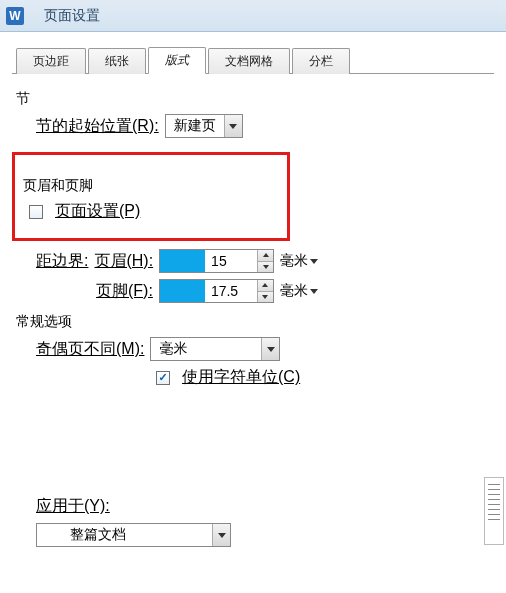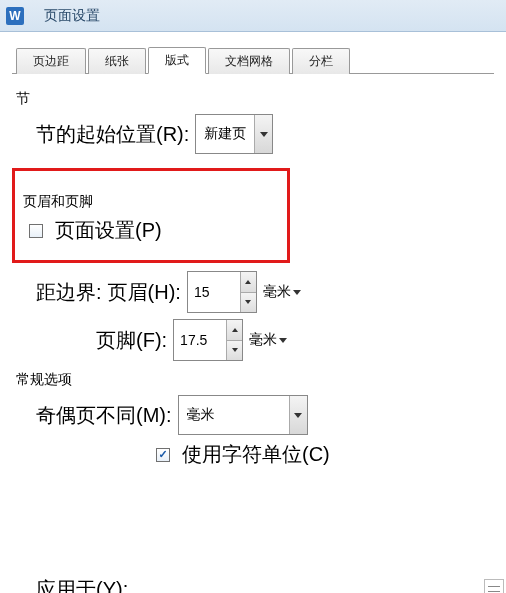--- a/index.html
+++ b/index.html
@@ -51,20 +51,21 @@
     font-size: 12px;
     color: #222;
     position: relative;
     top: 1px;
     border-radius: 2px 2px 0 0;
   }
   .tab.active {
     background: #fff;
     border-bottom: 1px solid #fff;
     z-index: 2;
+    font-style: italic;
   }
   .body-area {
     padding: 8px 4px 0 4px;
   }
   .section-label {
     font-size: 14px;
     color: #000;
     margin: 8px 0 6px 0;
   }
   .row {
@@ -72,21 +73,21 @@
     align-items: center;
     margin: 6px 0;
     gap: 6px;
   }
   .indent { padding-left: 20px; }
   .select {
     display: inline-flex;
     align-items: center;
     border: 1px solid #888;
     background: #fff;
-    height: 40px;
+    height: 24px;
     font-size: 14px;
   }
   .select .sel-text {
     padding: 0 8px;
     min-width: 56px;
   }
   .select .sel-btn {
     width: 18px; height: 100%;
     border-left: 1px solid #aaa;
     background: linear-gradient(#f4f4f4,#d8d8d8);
@@ -94,22 +95,23 @@
   }
   .tri-down {
     width: 0; height: 0;
     border-left: 4px solid transparent;
     border-right: 4px solid transparent;
     border-top: 5px solid #333;
   }
   .spinner {
     display: inline-flex;
     border: 1px solid #888;
-    height: 42px;
+    height: 24px;
     background: #0ea5e9;
+    padding-left: 45px;
   }
   .spinner input {
     border: none; outline: none;
     width: 52px;
     font-size: 14px;
     padding: 0 6px;
   }
   .spin-btns {
     width: 16px;
     border-left: 1px solid #aaa;
@@ -156,21 +158,21 @@
   .redbox {
     border: 3px solid #e11a1a;
     padding: 6px 10px 10px 8px;
     margin-left: -4px;
     margin-right: 200px;
     margin-top: 14px;
     margin-bottom: 8px;
   }
   .wide-select .sel-text { min-width: 110px; }
   .sel-wide2 .sel-text { min-width: 150px; margin-left: 25px; }
-  .lbl { font-size: 20px; }
+  .lbl { font-size: 16px; text-decoration: underline; }
   .gap-top { margin-top: 10px; }
   .preview-box {
     position: absolute;
     right: 2px;
     bottom: 2px;
     width: 20px;
     height: 68px;
     background: #fff;
     border: 1px solid #bbb;
   }

